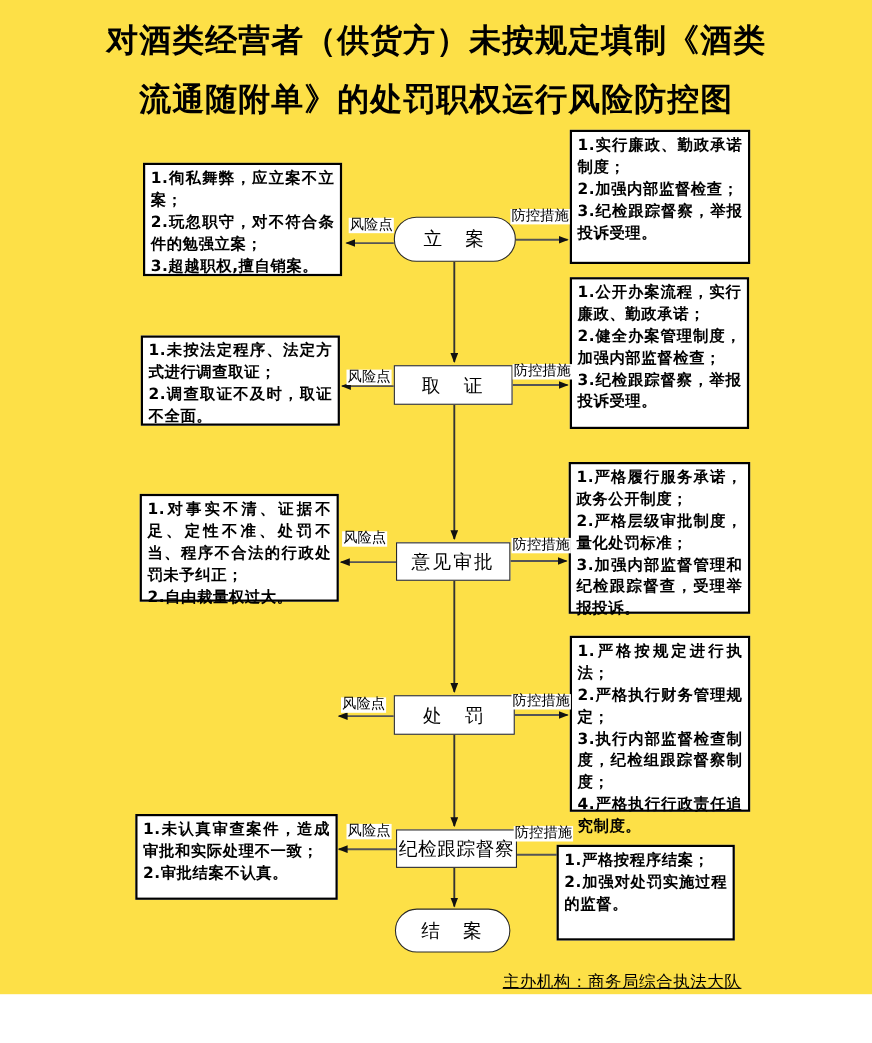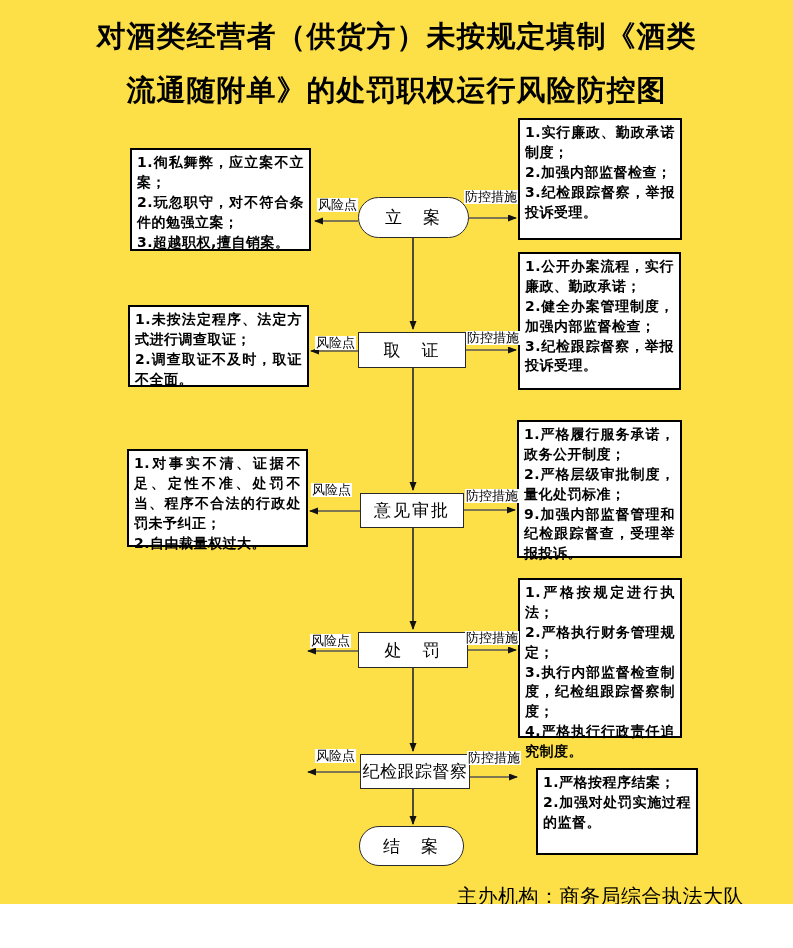--- a/index.html
+++ b/index.html
@@ -12,21 +12,21 @@
   .riskbox,.ctrlbox{position:absolute;z-index:2;background:#fff;border:2px solid #000;
          box-sizing:border-box;padding:3px 5px;font-size:14px;line-height:1.42;
          text-align:justify;letter-spacing:0.5px;font-weight:bold;}
   .riskbox span,.ctrlbox span{white-space:pre-line;display:block;}
   .node{position:absolute;z-index:2;background:#fff;border:1.6px solid #2a2a2a;
         box-sizing:border-box;display:flex;align-items:center;justify-content:center;
         font-size:17px;letter-spacing:2px;}
   .stadium{border-radius:21px;}
   .alabel{position:absolute;z-index:3;background:#fff;font-size:13px;line-height:1.1;
           padding:0 1px;white-space:nowrap;}
-  .footer-line{position:absolute;z-index:2;font-size:20px;letter-spacing:0.5px;white-space:nowrap;}
+  .footer-line{position:absolute;z-index:2;font-size:15px;letter-spacing:0.5px;white-space:nowrap;text-decoration:underline;}
   .footer-line2{display:flex;gap:34px;border-bottom:1px solid #000;padding-bottom:4px;}
 </style>
 </head>
 <body>
 
 <div class="page">
 
   <h1 class="title">对酒类经营者（供货方）未按规定填制《酒类流通随附单》的处罚职权运行风险防控图</h1>
 
   <svg class="overlay" width="793" height="948" viewBox="0 0 793 948">
@@ -93,41 +93,45 @@
   <div class="riskbox" style="left:127px;top:449px;width:181px;height:98px">
     <span>1.对事实不清、证据不足、定性不准、处罚不当、程序不合法的行政处罚未予纠正；
 2.自由裁量权过大。</span>
   </div>
   <div class="node" style="left:360px;top:493px;width:104px;height:35px">
     <span>意见审批</span>
   </div>
   <div class="ctrlbox" style="left:517px;top:420px;width:165px;height:138px">
     <span>1.严格履行服务承诺，政务公开制度；
 2.严格层级审批制度，量化处罚标准；
-9.加强内部监督管理和纪检跟踪督查，受理举报投诉。</span>
+3.加强内部监督管理和纪检跟踪督查，受理举报投诉。</span>
   </div>
   <div class="alabel" style="left:311px;top:483px">风险点</div>
   <div class="alabel" style="left:465px;top:489px">防控措施</div>
 
   <div class="node" style="left:358px;top:632px;width:110px;height:36px">
     <span>处　罚</span>
   </div>
   <div class="ctrlbox" style="left:518px;top:578px;width:164px;height:160px">
     <span>1.严格按规定进行执法；
 2.严格执行财务管理规定；
 3.执行内部监督检查制度，纪检组跟踪督察制度；
 4.严格执行行政责任追究制度。</span>
   </div>
   <div class="alabel" style="left:310px;top:634px">风险点</div>
   <div class="alabel" style="left:465px;top:631px">防控措施</div>
 
+  <div class="riskbox" style="left:123px;top:740px;width:184px;height:78px">
+    <span>1.未认真审查案件，造成审批和实际处理不一致；
+2.审批结案不认真。</span>
+  </div>
   <div class="node" style="left:360px;top:754px;width:110px;height:35px;letter-spacing:0.5px">
     <span>纪检跟踪督察</span>
   </div>
-  <div class="ctrlbox" style="left:536px;top:768px;width:162px;height:87px">
+  <div class="ctrlbox" style="left:506px;top:768px;width:162px;height:87px">
     <span>1.严格按程序结案；
 2.加强对处罚实施过程的监督。</span>
   </div>
   <div class="alabel" style="left:315px;top:749px">风险点</div>
   <div class="alabel" style="left:467px;top:751px">防控措施</div>
 
   <div class="node stadium" style="left:359px;top:826px;width:105px;height:40px">
     <span>结　案</span>
   </div>
 

